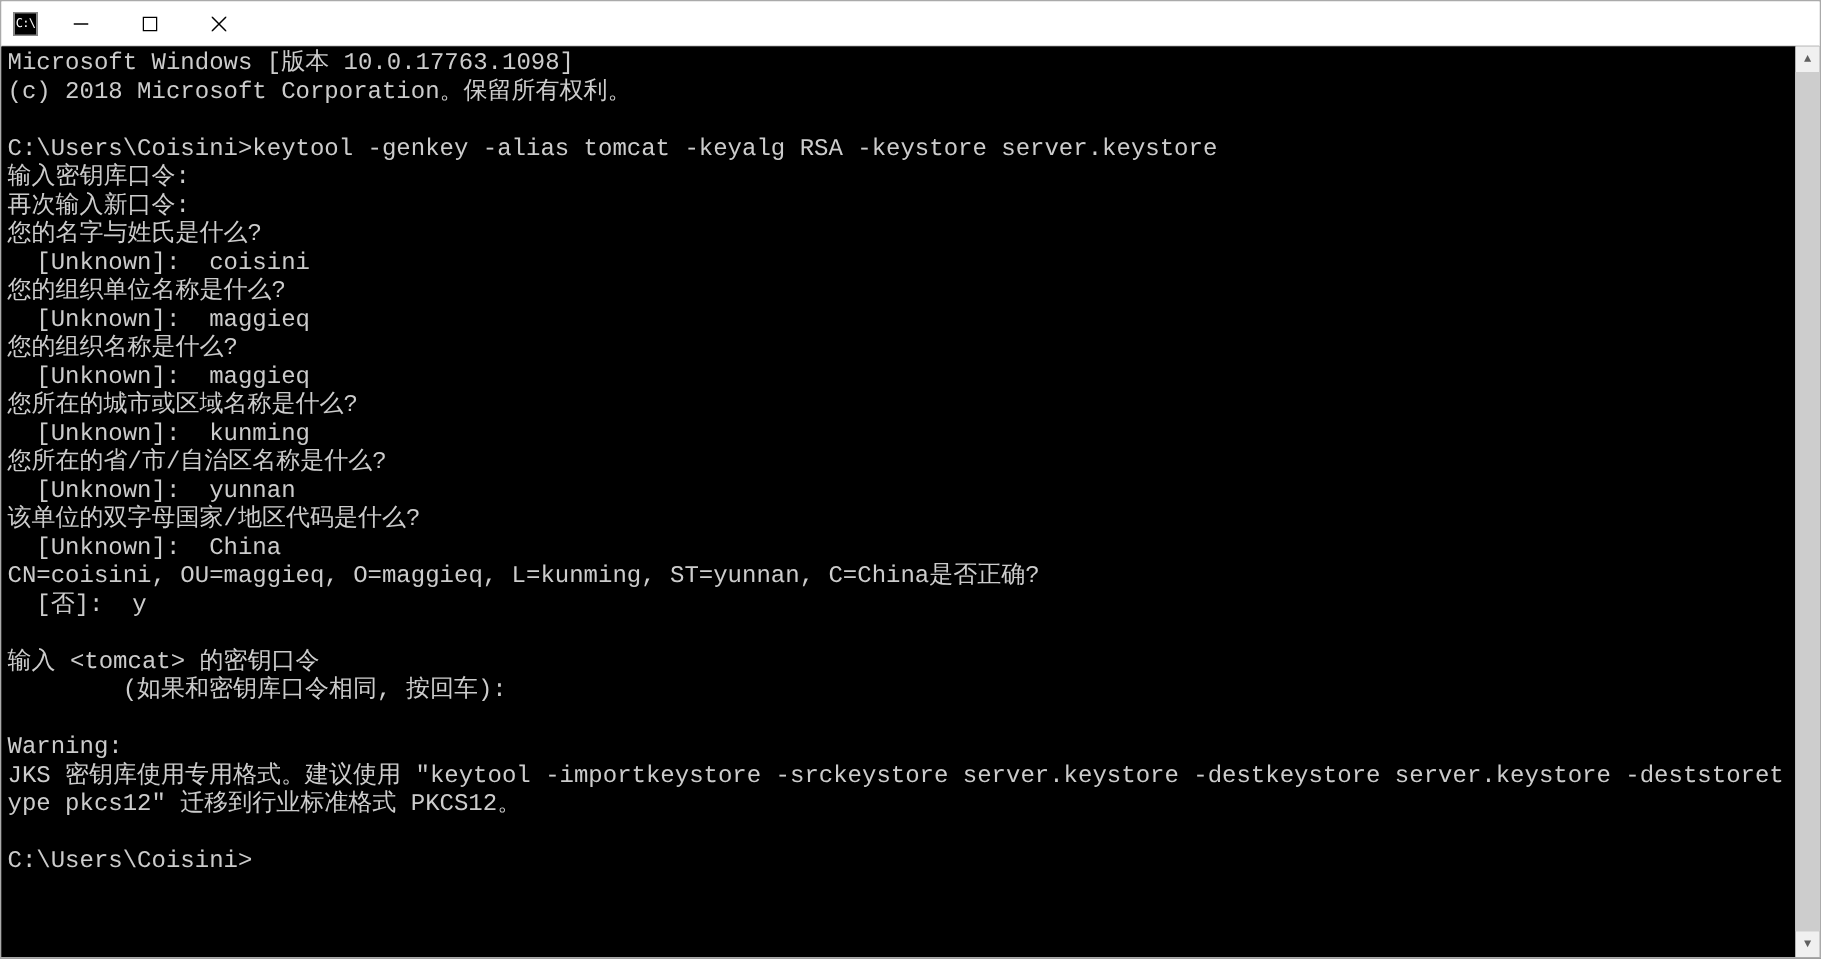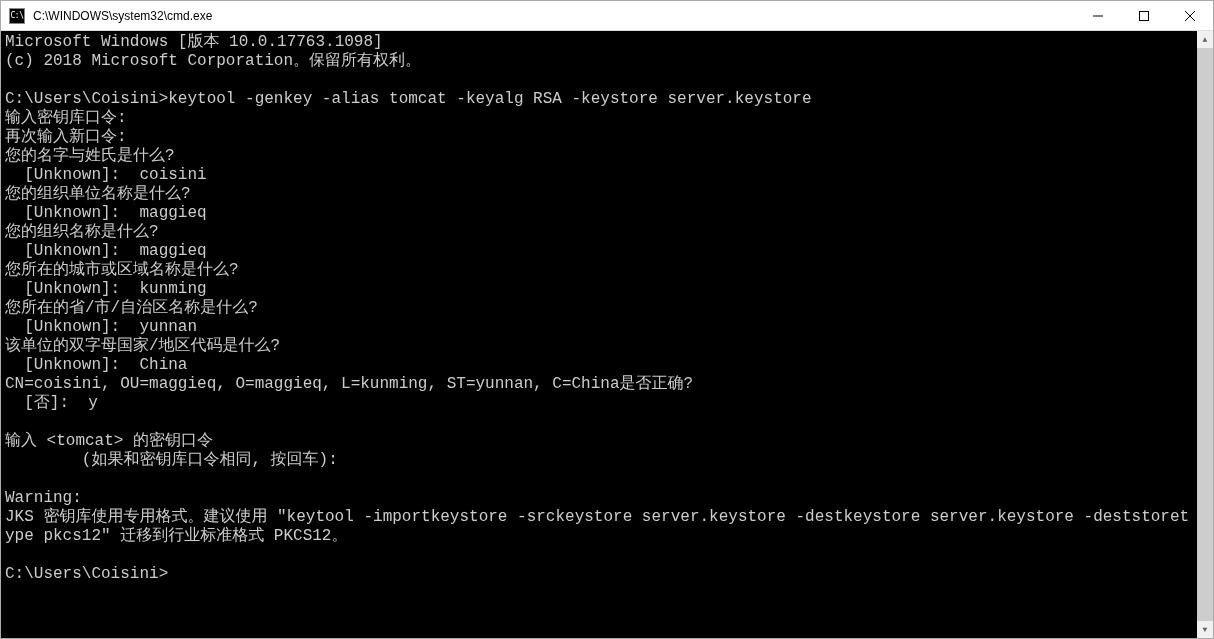--- a/index.html
+++ b/index.html
@@ -110,21 +110,20 @@
       height: 100%;
       background: #cdcdcd;
     }
   </style>
 </head>
 <body>
 
 <div class="window">
   <div class="titlebar">
     <div class="titlebar-icon">C:\</div>
-    <div class="titlebar-title">C:\WINDOWS\system32\cmd.exe</div>
     <div class="window-controls">
       <button class="win-btn" aria-label="Minimize">
         <svg viewBox="0 0 10 10">
             <path d="M0 5 H10" stroke="#000" stroke-width="1"></path>
           </svg>
       </button>
       <button class="win-btn" aria-label="Maximize">
         <svg viewBox="0 0 10 10">
             <rect x="0.5" y="0.5" width="9" height="9" fill="none" stroke="#000" stroke-width="1"></rect>
           </svg>

